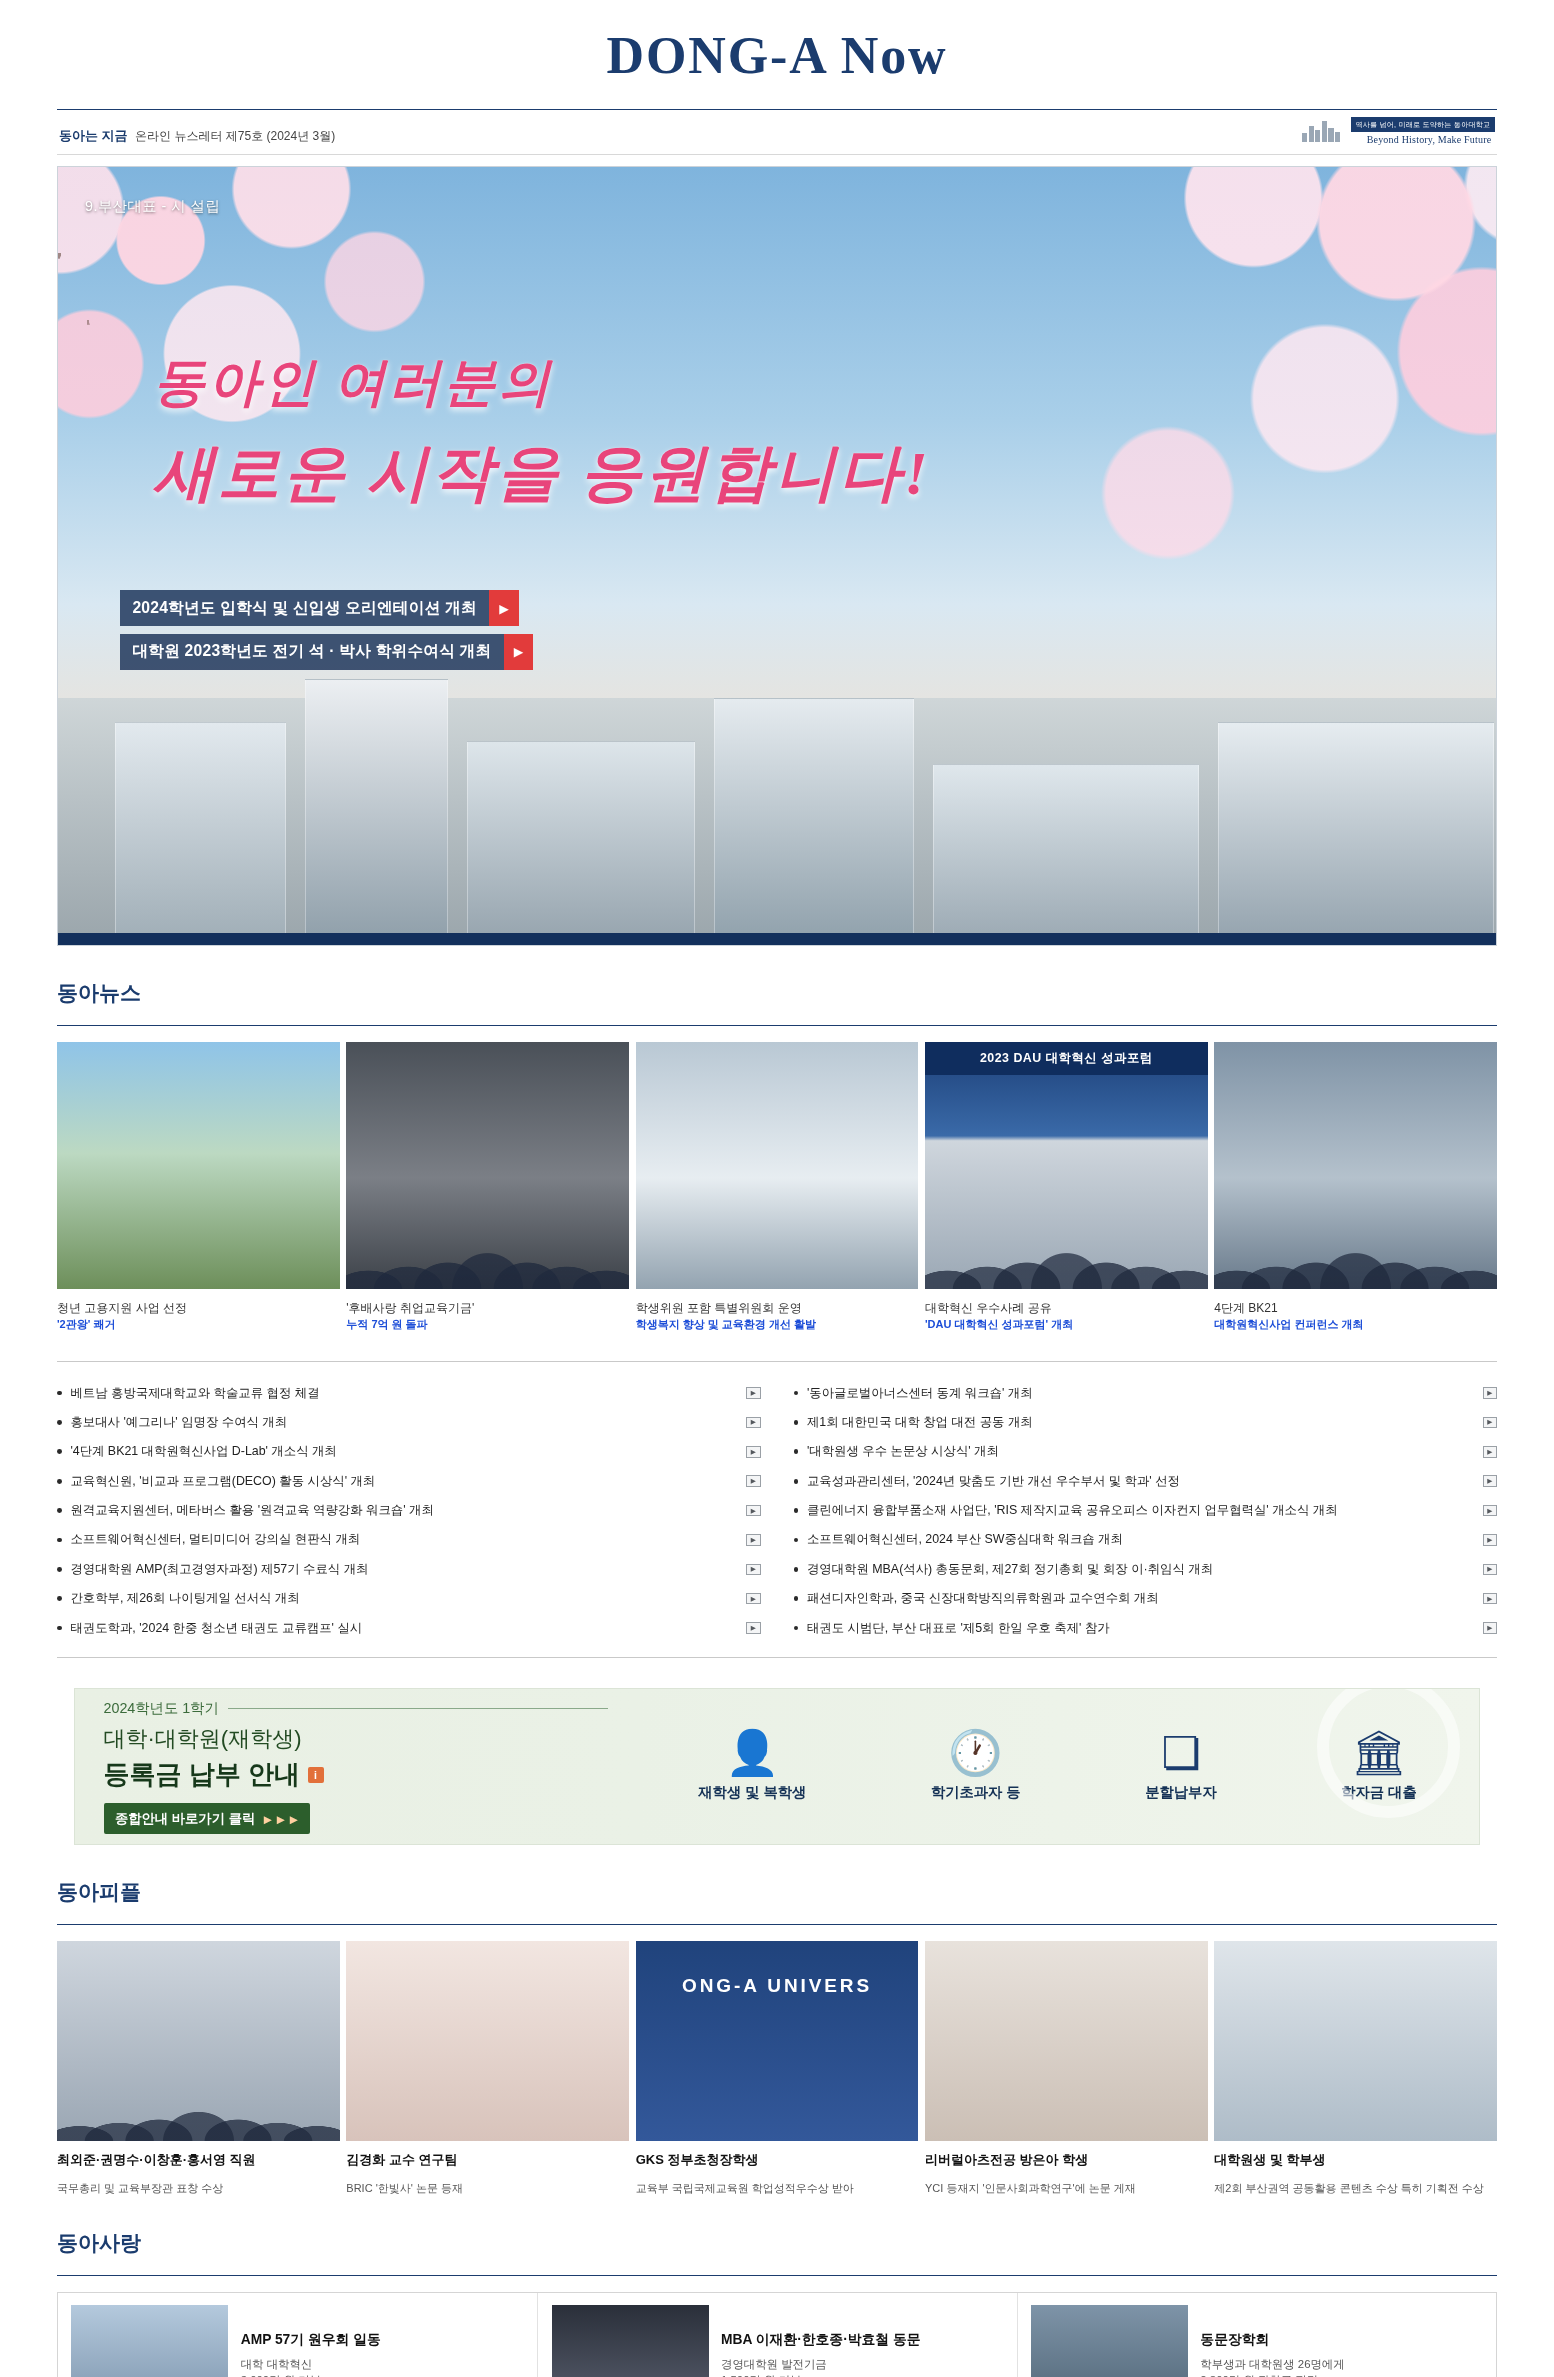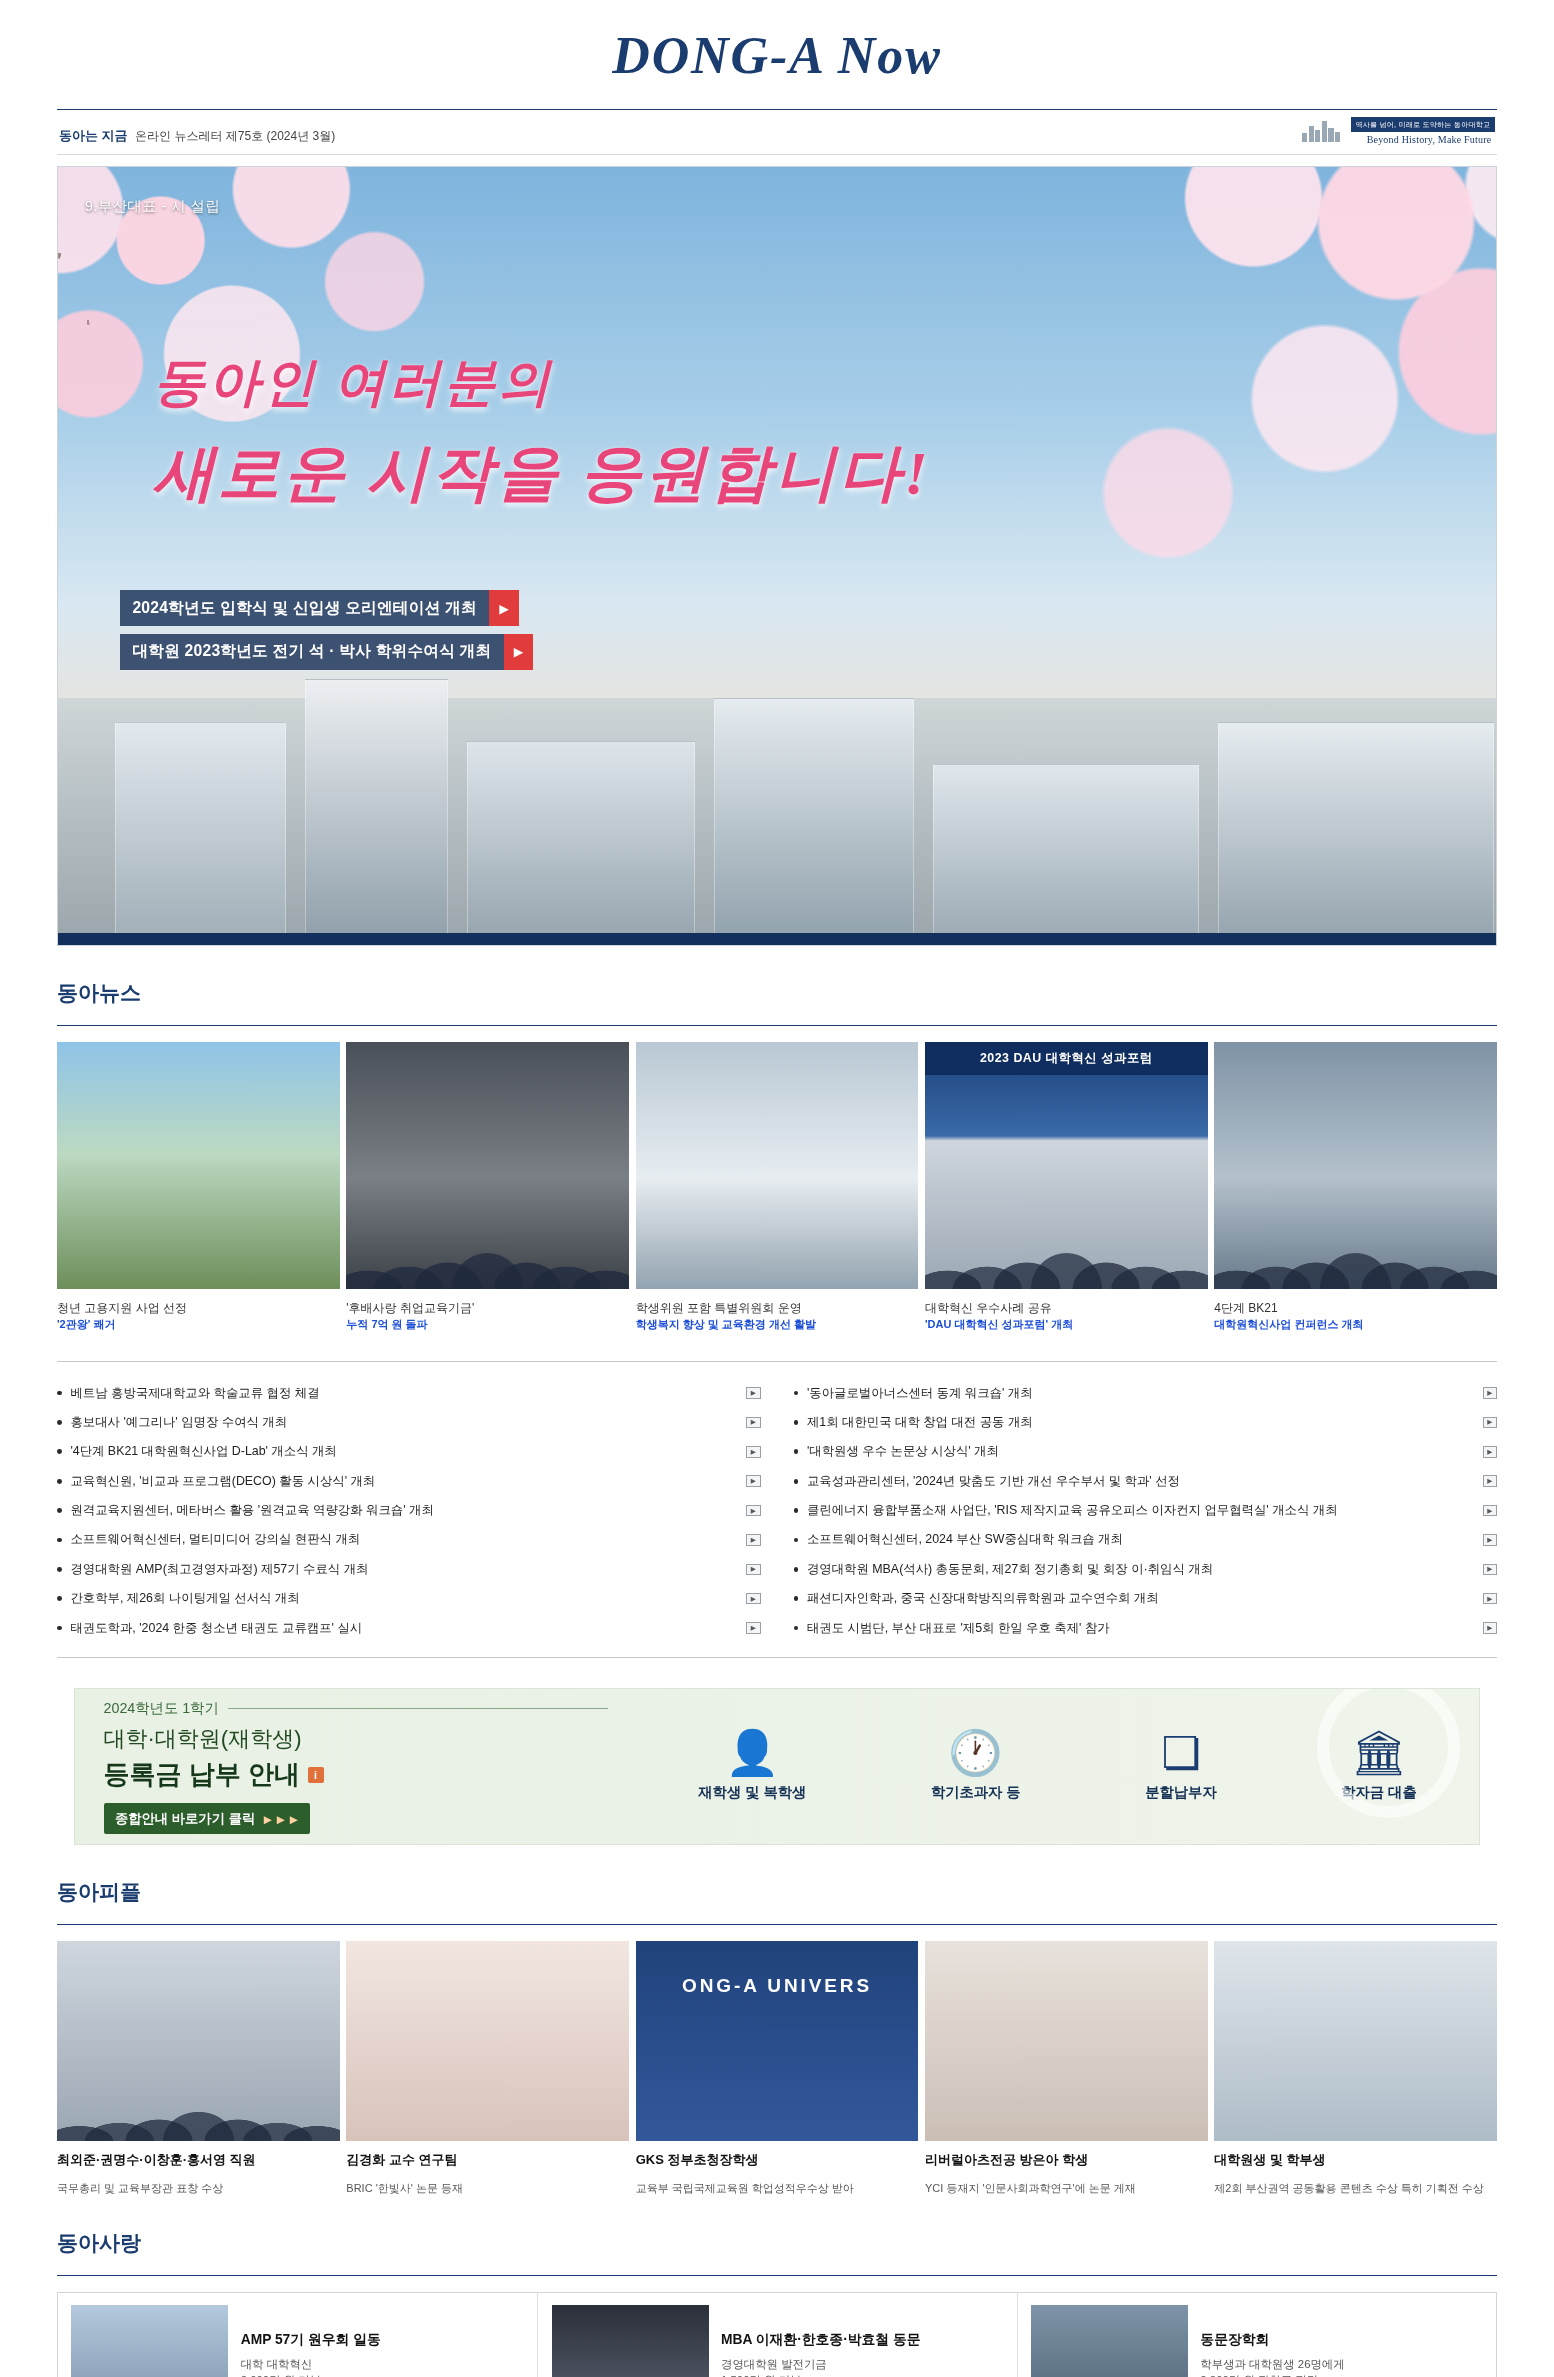--- a/index.html
+++ b/index.html
@@ -12,21 +12,20 @@
   .page {
     width: 1554px;
     margin: 0 auto;
     background: #fff;
     position: relative;
   }
   
   .masthead {
     padding: 26px 0 9.5px;
     text-align: center;
-    font-style: italic;
   }
   .masthead-title {
     font-family: "Liberation Serif", "DejaVu Serif", serif;
     font-size: 52px;
     letter-spacing: 1.9px;
     color: #1b3c6e;
     font-weight: 700;
   }
   .masthead-rule {
     margin: 14.3px 57px 0;

